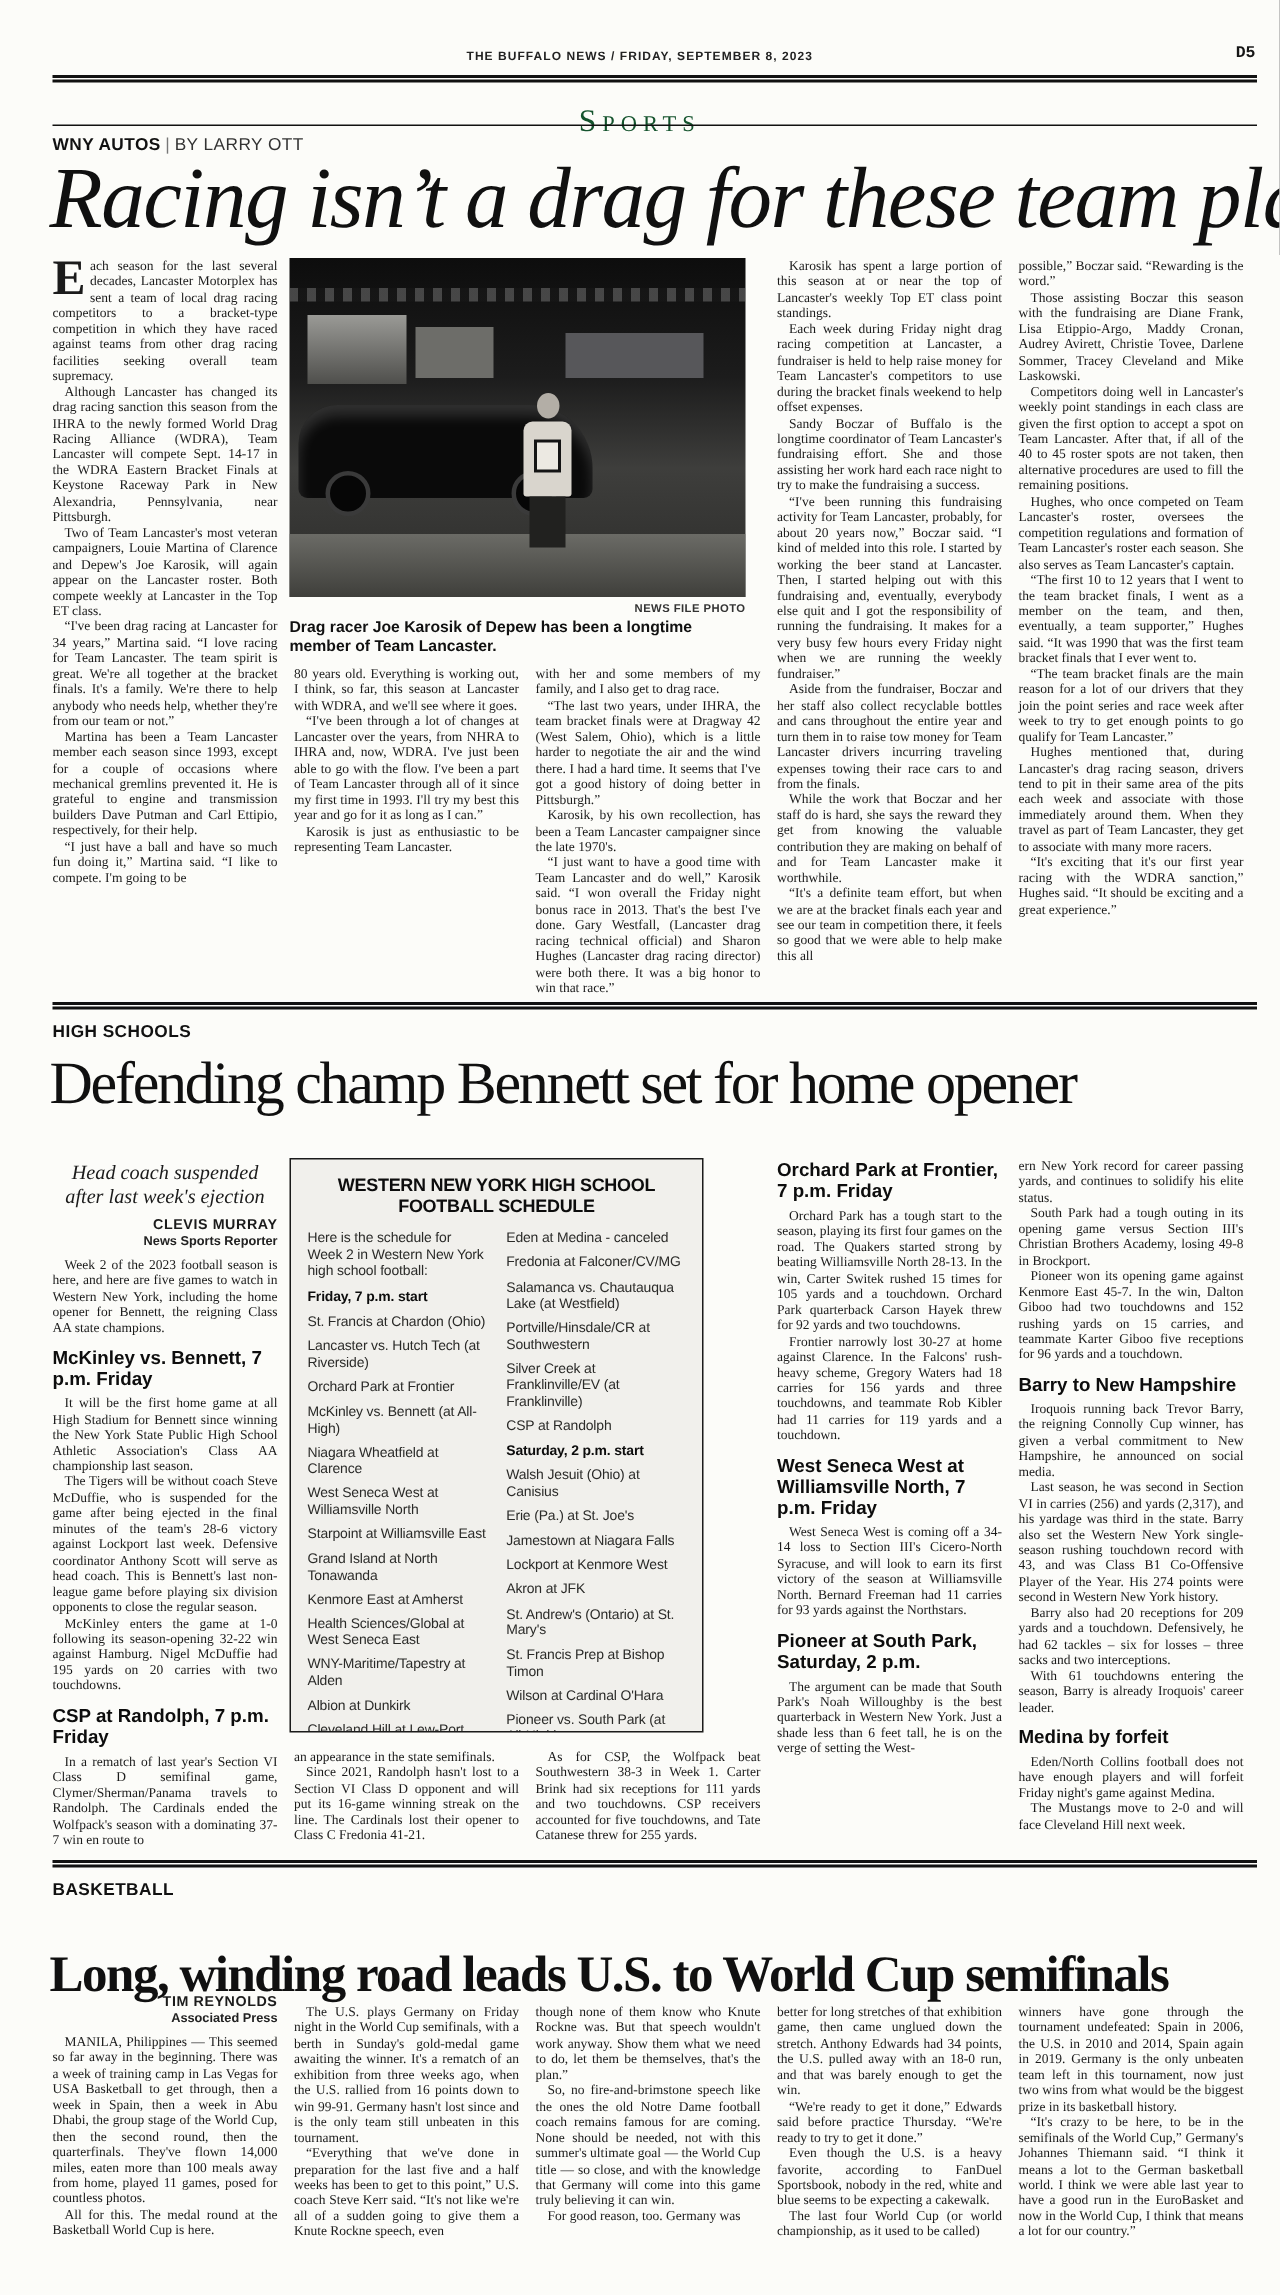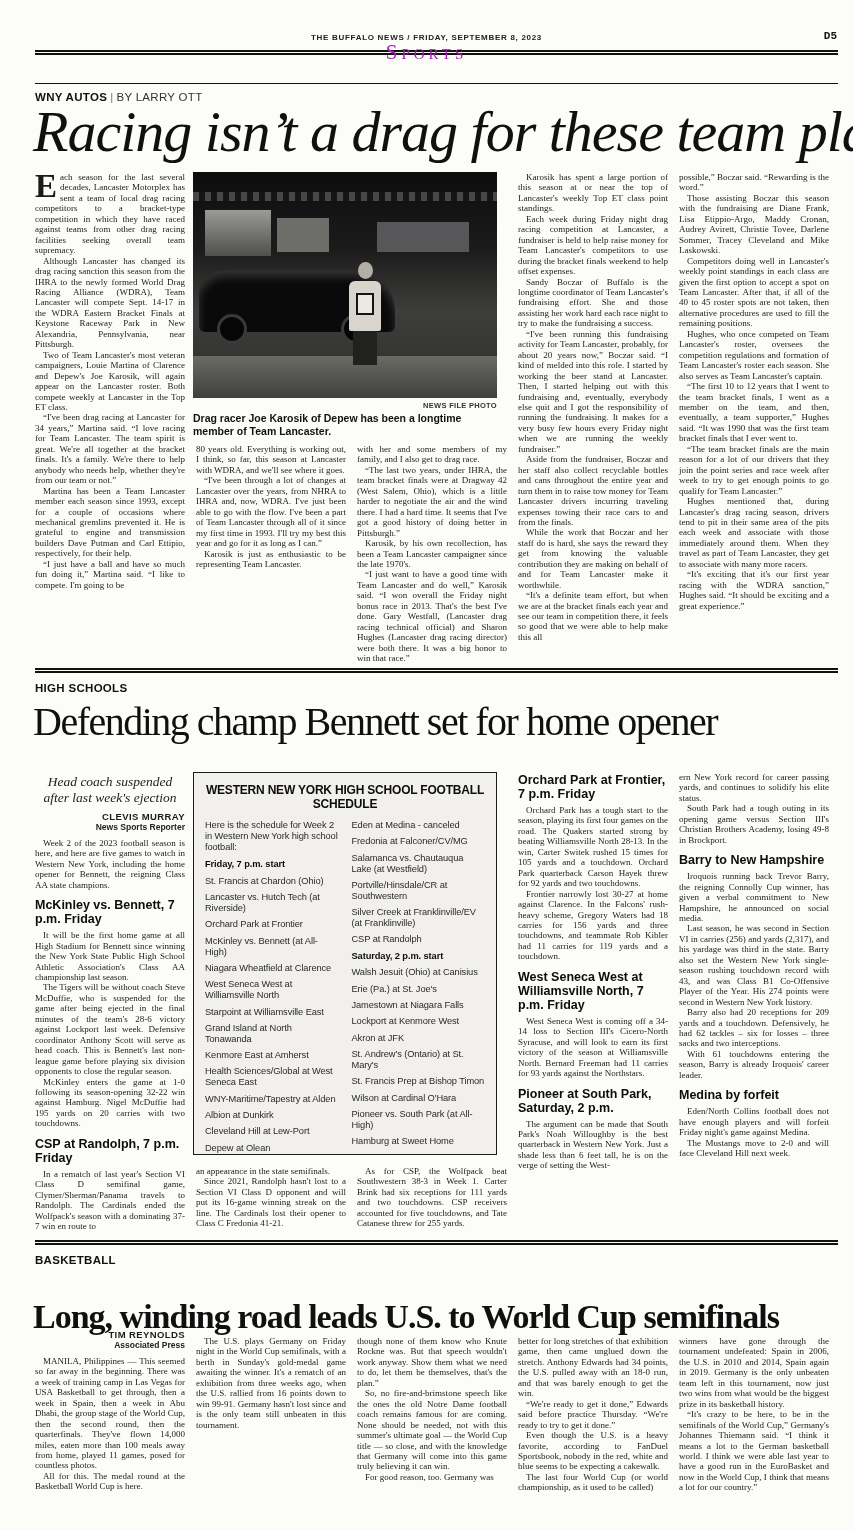--- a/index.html
+++ b/index.html
@@ -16,22 +16,22 @@
     letter-spacing:.7px; color:#222;
   }
   .pagenum {
     position:absolute; top:30px; right:16px;
     font-family:Liberation Mono, monospace; font-weight:bold; font-size:11px;
   }
   .rule-double { position:absolute; left:35px; right:15px; height:5px;
     border-top:2px solid #111; border-bottom:2px solid #111; }
   .rule-top { top:50px; }
   .sports-title {
-    position:absolute; top:40px; left:0; width:100%; text-align:center;
-    font-size:21px; font-variant:small-caps; letter-spacing:4px; color:#a21caf;
+    position:absolute; top:68px; left:0; width:100%; text-align:center;
+    font-size:21px; font-variant:small-caps; letter-spacing:4px; color:#14532d;
   }
   .rule-single { position:absolute; left:35px; right:15px; top:83px; border-top:1px solid #111; }
 
   
   .kicker {
     position:absolute; left:35px; font-family:"Liberation Sans", sans-serif;
     font-weight:bold; font-size:11.5px; letter-spacing:.3px; color:#111;
   }
   .kicker .sep { font-weight:normal; color:#777; padding:0 3px; }
   .kicker .by { font-weight:normal; color:#333; }
@@ -89,21 +89,21 @@
   
   .div-hs { top:668px; }
   .hs-cols { top:772px; height:478px; }
   .deck { font-style:italic; text-align:center; font-size:13.5px; line-height:16px;
     margin:2px 4px 6px; text-indent:0 !important; font-family:"Liberation Serif", serif; }
   .byline-name, .byline-title { text-align:right; text-indent:0 !important;
     font-family:Liberation Sans, sans-serif; font-weight:bold; }
   .byline-name { font-size:9.5px; letter-spacing:.4px; }
   .byline-title { font-size:8.5px; color:#222; margin-bottom:5px; }
 
-  .sched-box { position:absolute; left:158px; top:0; width:304px; height:383px;
+  .sched-box { position:absolute; left:158px; top:0; width:276px; height:383px;
     background:#f1f0ec; border:1.5px solid #1b1b1b; padding:10px 11px 8px; overflow:hidden;
     font-family:"Liberation Sans", sans-serif; }
   .sched-title { text-align:center; font-weight:bold; font-size:12px; letter-spacing:-.2px;
     margin-bottom:9px; color:#0d0d0d; }
   .sched-cols { display:flex; gap:13px; }
   .sched-col { flex:1; }
   .sched-col p { font-size:9.3px; line-height:10.8px; margin-bottom:5.6px;
     color:#2a2a28; letter-spacing:-.1px; }
   .sched-col p.sched-head { font-weight:bold; color:#0d0d0d; }
   .sched-col p.sched-intro { margin-bottom:7px; }
@@ -269,20 +269,21 @@
         <p>Orchard Park has a tough start to the season, playing its first four games on the road. The Quakers started strong by beating Williamsville North 28-13. In the win, Carter Switek rushed 15 times for 105 yards and a touchdown. Orchard Park quarterback Carson Hayek threw for 92 yards and two touchdowns.</p>
         <p>Frontier narrowly lost 30-27 at home against Clarence. In the Falcons' rush-heavy scheme, Gregory Waters had 18 carries for 156 yards and three touchdowns, and teammate Rob Kibler had 11 carries for 119 yards and a touchdown.</p>
         <p class="subhead">West Seneca West at Williamsville North, 7 p.m. Friday</p>
         <p>West Seneca West is coming off a 34-14 loss to Section III's Cicero-North Syracuse, and will look to earn its first victory of the season at Williamsville North. Bernard Freeman had 11 carries for 93 yards against the Northstars.</p>
         <p class="subhead">Pioneer at South Park, Saturday, 2 p.m.</p>
         <p>The argument can be made that South Park's Noah Willoughby is the best quarterback in Western New York. Just a shade less than 6 feet tall, he is on the verge of setting the West-</p>
       </div>
     <div class="col c5">
         <p class="cont">ern New York record for career passing yards, and continues to solidify his elite status.</p>
         <p>South Park had a tough outing in its opening game versus Section III's Christian Brothers Academy, losing 49-8 in Brockport.</p>
+        <p>Pioneer won its opening game against Kenmore East 45-7. In the win, Dalton Giboo had two touchdowns and 152 rushing yards on 15 carries, and teammate Karter Giboo five receptions for 96 yards and a touchdown.</p>
         <p class="subhead">Barry to New Hampshire</p>
         <p>Iroquois running back Trevor Barry, the reigning Connolly Cup winner, has given a verbal commitment to New Hampshire, he announced on social media.</p>
         <p>Last season, he was second in Section VI in carries (256) and yards (2,317), and his yardage was third in the state. Barry also set the Western New York single-season rushing touchdown record with 43, and was Class B1 Co-Offensive Player of the Year. His 274 points were second in Western New York history.</p>
         <p>Barry also had 20 receptions for 209 yards and a touchdown. Defensively, he had 62 tackles – six for losses – three sacks and two interceptions.</p>
         <p>With 61 touchdowns entering the season, Barry is already Iroquois' career leader.</p>
         <p class="subhead">Medina by forfeit</p>
         <p>Eden/North Collins football does not have enough players and will forfeit Friday night's game against Medina.</p>
         <p>The Mustangs move to 2-0 and will face Cleveland Hill next week.</p>
       </div>
   </div>
@@ -295,20 +296,21 @@
     <div class="col c1">
       <p class="byline-name">TIM REYNOLDS</p>
       <p class="byline-title">Associated Press</p>
       <div>
           <p>MANILA, Philippines — This seemed so far away in the beginning. There was a week of training camp in Las Vegas for USA Basketball to get through, then a week in Spain, then a week in Abu Dhabi, the group stage of the World Cup, then the second round, then the quarterfinals. They've flown 14,000 miles, eaten more than 100 meals away from home, played 11 games, posed for countless photos.</p>
           <p>All for this. The medal round at the Basketball World Cup is here.</p>
         </div>
     </div>
     <div class="col c2">
         <p>The U.S. plays Germany on Friday night in the World Cup semifinals, with a berth in Sunday's gold-medal game awaiting the winner. It's a rematch of an exhibition from three weeks ago, when the U.S. rallied from 16 points down to win 99-91. Germany hasn't lost since and is the only team still unbeaten in this tournament.</p>
+        <p>“Everything that we've done in preparation for the last five and a half weeks has been to get to this point,” U.S. coach Steve Kerr said. “It's not like we're all of a sudden going to give them a Knute Rockne speech, even</p>
       </div>
     <div class="col c3">
         <p class="cont">though none of them know who Knute Rockne was. But that speech wouldn't work anyway. Show them what we need to do, let them be themselves, that's the plan.”</p>
         <p>So, no fire-and-brimstone speech like the ones the old Notre Dame football coach remains famous for are coming. None should be needed, not with this summer's ultimate goal — the World Cup title — so close, and with the knowledge that Germany will come into this game truly believing it can win.</p>
         <p>For good reason, too. Germany was</p>
       </div>
     <div class="col c4">
         <p class="cont">better for long stretches of that exhibition game, then came unglued down the stretch. Anthony Edwards had 34 points, the U.S. pulled away with an 18-0 run, and that was barely enough to get the win.</p>
         <p>“We're ready to get it done,” Edwards said before practice Thursday. “We're ready to try to get it done.”</p>
         <p>Even though the U.S. is a heavy favorite, according to FanDuel Sportsbook, nobody in the red, white and blue seems to be expecting a cakewalk.</p>

